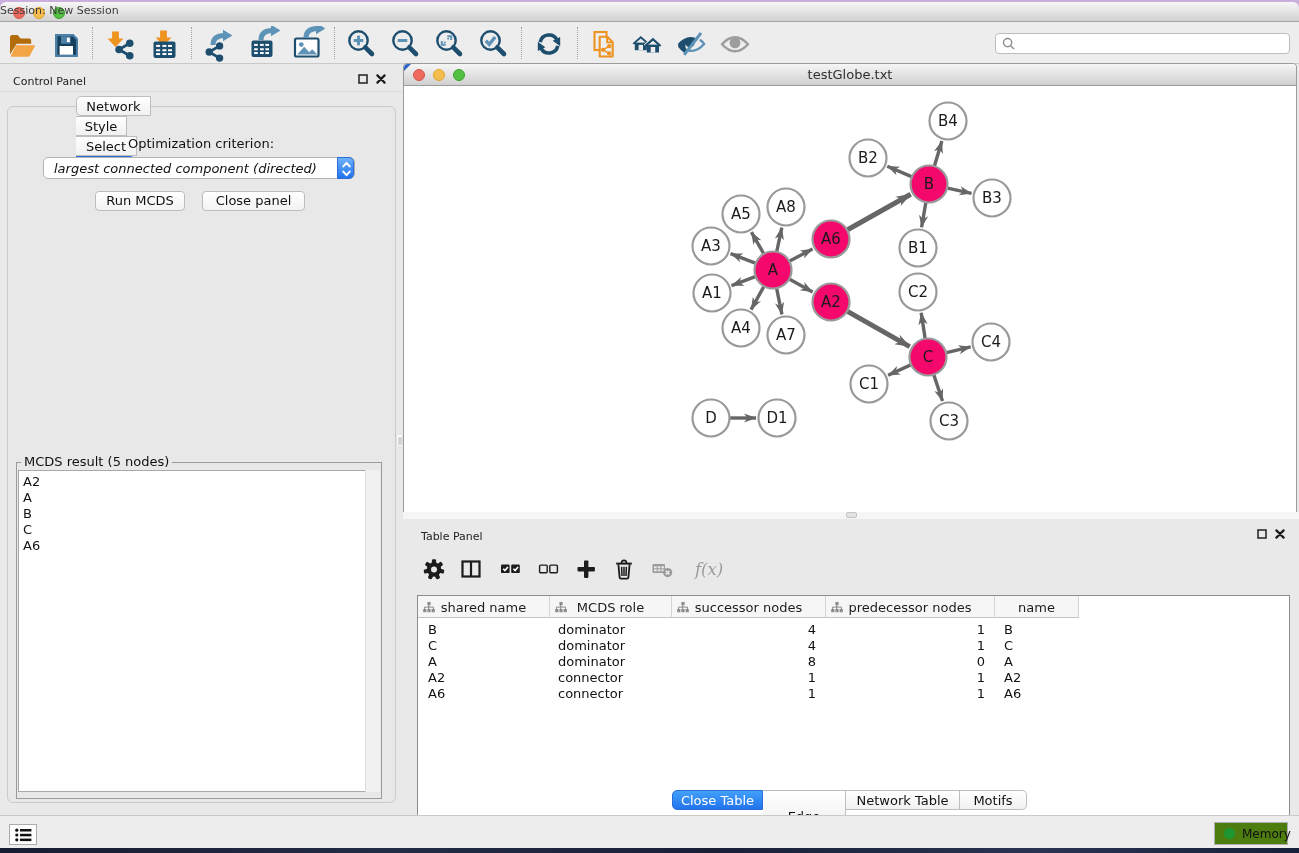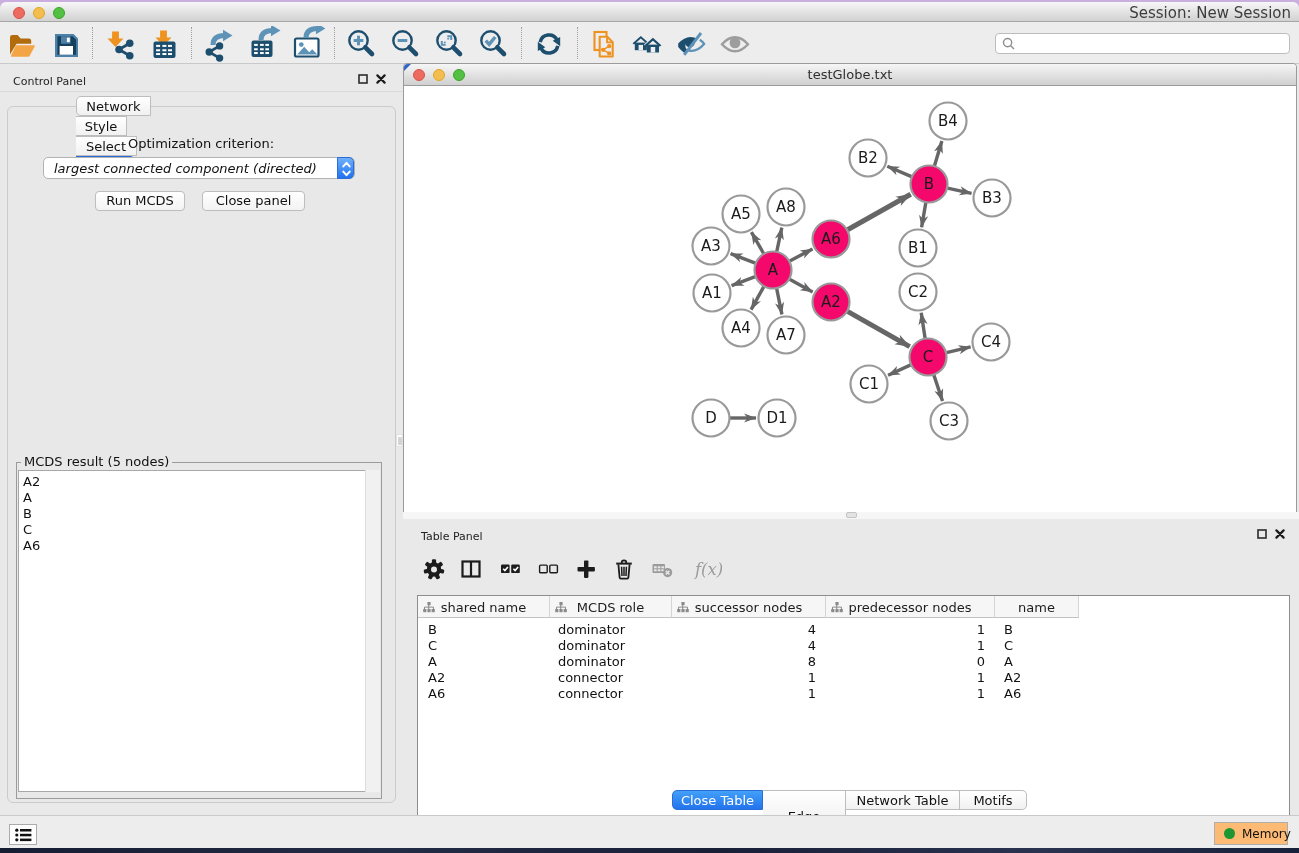--- a/index.html
+++ b/index.html
@@ -14,22 +14,22 @@
 
   
   #desktop-top { left:0; top:0; width:1299px; height:10px; background:#c9aede; }
   #desktop-bottom { left:0; top:848px; width:1299px; height:5px;
     background:linear-gradient(90deg,#151d33,#232c45 30%,#182038 55%,#2a3350 80%,#16203a); }
 
   
   #titlebar { left:0; top:2px; width:1299px; height:20px;
     background:linear-gradient(#f7f7f7,#dcdcdc 70%,#d2d2d2);
     border-bottom:1px solid #a6a6a6; border-radius:6px 6px 0 0; }
-  #titlebar .title { position:absolute; left:0; right:8px; top:2px; text-align:right;
-    font-size:15px; color:#3d3d3d; }
+  #titlebar .title { position:absolute; left:0; right:8px; top:2px; text-align:left;
+    font-size:11px; color:#3d3d3d; }
   .tl { position:absolute; width:12px; height:12px; border-radius:50%; top:5px; }
   .tl.red { background:#ee6a5f; border:1px solid #d5544a; }
   .tl.yellow { background:#f5bd4f; border:1px solid #dfa723; }
   .tl.green { background:#53c043; border:1px solid #3ba327; }
 
   
   #toolbar { left:0; top:22px; width:1299px; height:42px; background:#ededed;
     border-bottom:1px solid #c9c9c9; }
   .tb-icon { position:absolute; top:4px; width:36px; height:36px; cursor:default; }
   .tb-sep { position:absolute; top:5px; height:32px; width:0;
@@ -129,21 +129,21 @@
 
   #tp-tabs { left:270px; top:271px; }
 
   
   #statusbar { left:0; top:815px; width:1299px; height:33px; background:#ededed;
     border-top:1px solid #c9c9c9; }
   #list-btn { position:absolute; left:9px; top:8px; width:28px; height:21px;
     background:#fdfdfd; border:1px solid #ababab; }
   #list-btn svg { position:absolute; left:5px; top:3px; }
   #memory-btn { position:absolute; right:11px; top:6px; width:74px; height:23px;
-    background:#fdba74; border:1px solid #aeaeae; display:flex; align-items:center; }
+    background:#4d7c0f; border:1px solid #aeaeae; display:flex; align-items:center; }
   #memory-btn .dot { flex:none; width:11px; height:11px; border-radius:50%; background:#1e9632;
     margin-left:9px; }
   #memory-btn .lbl { font-size:12px; color:#111; margin-left:7px; }
 </style>
 </head>
 <body>
 
 <div class="abs" id="desktop-top"></div>
 
 <div class="abs" id="titlebar">

